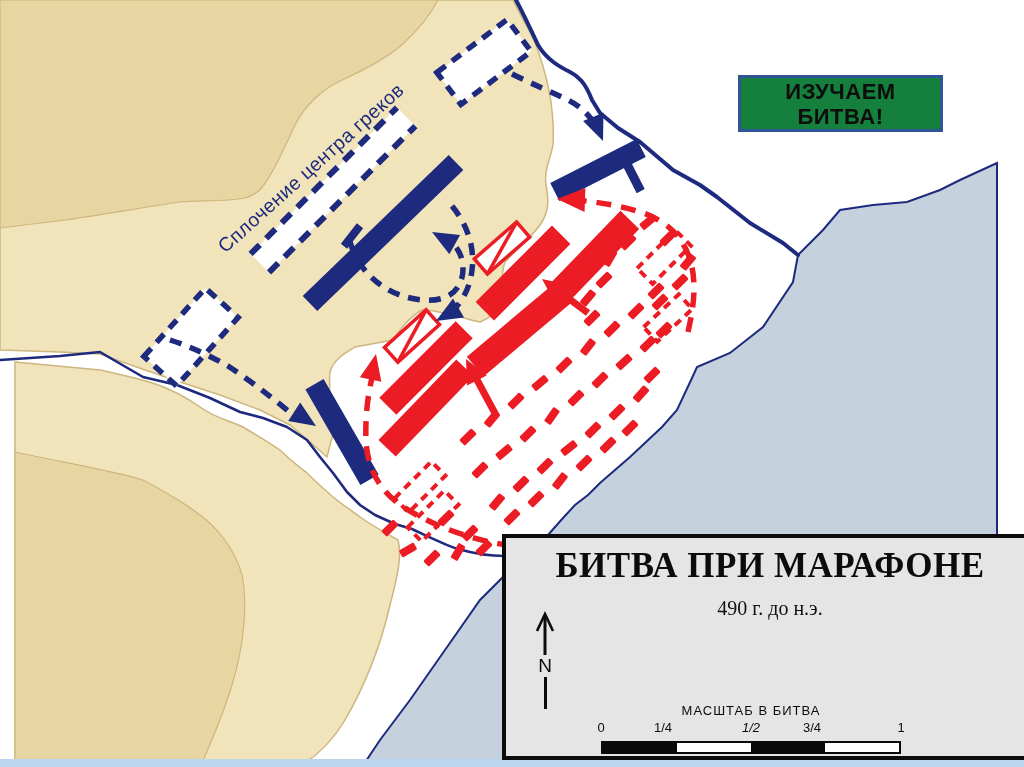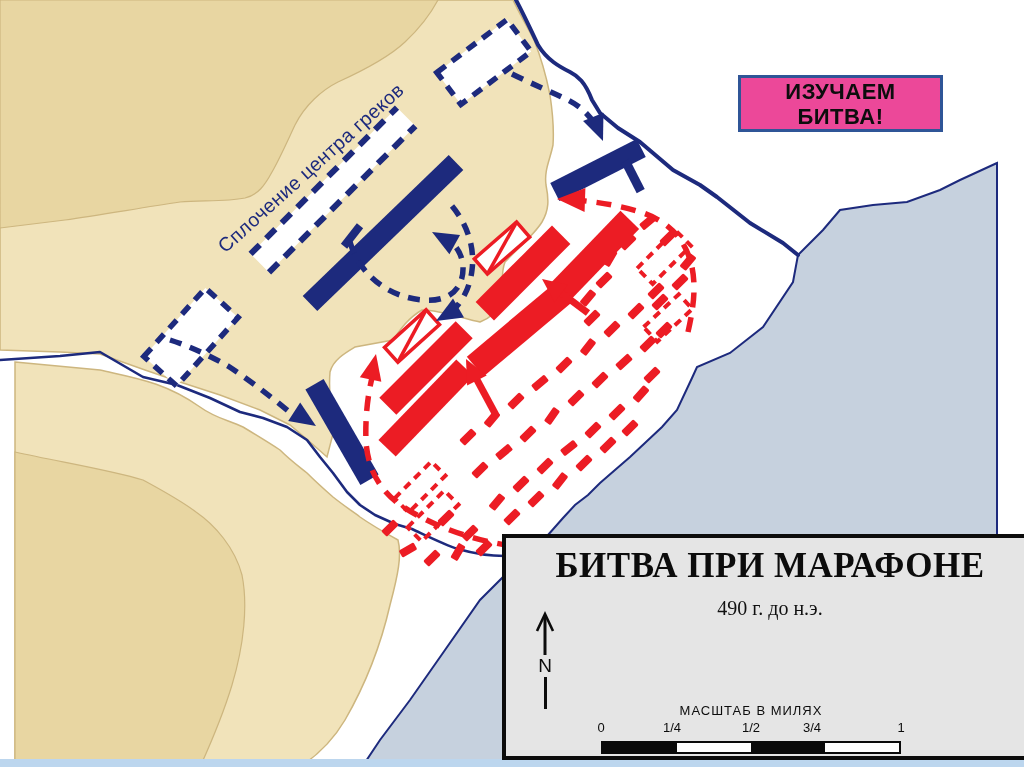--- a/index.html
+++ b/index.html
@@ -1,21 +1,21 @@
 <!DOCTYPE html>
 <html><head>
 <meta charset="utf-8">
 <style>
   html,body{margin:0;padding:0;background:#ffffff;}
   .stage{position:relative;width:1024px;height:767px;background:#ffffff;overflow:hidden;
          font-family:"Liberation Sans",sans-serif;}
   #map-svg{position:absolute;left:0;top:0;}
   
   .badge{position:absolute;left:738px;top:75px;width:205px;height:57px;box-sizing:border-box;
-         background:#ec4899;border:3px solid #2f5597;display:flex;flex-direction:column;
+         background:#15803d;border:3px solid #2f5597;display:flex;flex-direction:column;
          align-items:center;justify-content:center;}
   .badge span{font-weight:bold;font-size:22px;line-height:25px;color:#0d0d0d;letter-spacing:.5px;}
   
   .map-label{position:absolute;left:311px;top:168px;transform:translate(-50%,-50%) rotate(-42deg);
              white-space:nowrap;color:#1d2a7d;font-size:19.5px;letter-spacing:.4px;}
   
   .legend{position:absolute;left:502px;top:534px;width:536px;height:226px;box-sizing:border-box;
           background:#e5e5e5;border:4px solid #0c0c0c;text-align:center;}
   .legend .title{margin-top:10px;font-family:"Liberation Serif",serif;font-weight:bold;
                  font-size:35px;line-height:36px;color:#0c0c0c;letter-spacing:.5px;}
@@ -189,25 +189,25 @@
 
     <div class="north">
       <svg class="nhead" width="30" height="46">
         <polyline points="7,21 15,4 23,21" fill="none" stroke="#0c0c0c" stroke-width="2.6"></polyline>
         <line x1="15" y1="6" x2="15" y2="45" stroke="#0c0c0c" stroke-width="3"></line>
       </svg>
       <span class="nletter">N</span>
       <div class="ntail"></div>
     </div>
 
-    <div class="scale-label">МАСШТАБ В МИЛЯХ</div>
+    <div class="scale-label">МАСШТАБ В БИТВА</div>
     <div class="ticks" id="scale-ticks">
         <span style="left: 0px;">0</span>
-        <span style="left: 71px;">1/4</span>
-        <span style="left: 150px;">1/2</span>
+        <span style="left: 62px;">1/4</span>
+        <span style="left: 150px; font-style: italic;">1/2</span>
         <span style="left: 211px;">3/4</span>
         <span style="left: 300px;">1</span>
       </div>
     <div class="bar" id="scale-bar">
         <div style="background: rgb(10, 10, 10);"></div>
         <div style="background: rgb(255, 255, 255);"></div>
         <div style="background: rgb(10, 10, 10);"></div>
         <div style="background: rgb(255, 255, 255);"></div>
       </div>
   </div>

